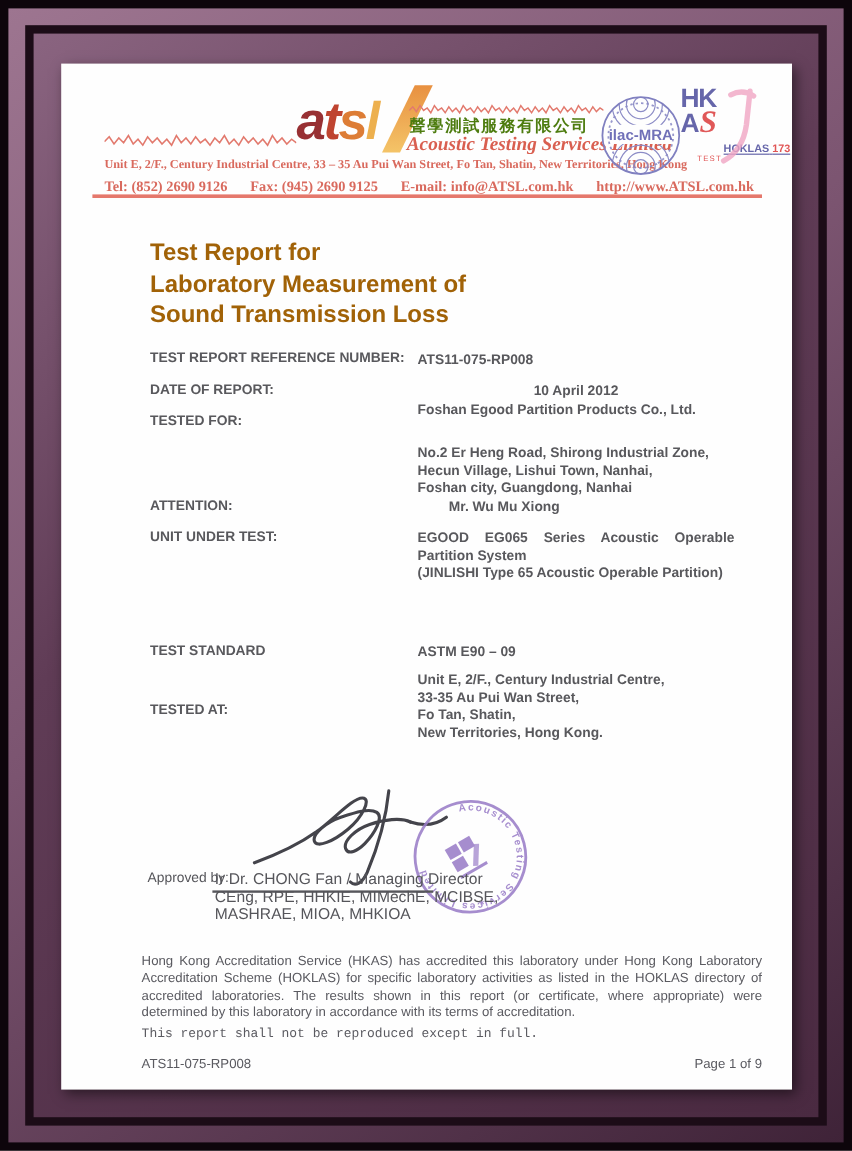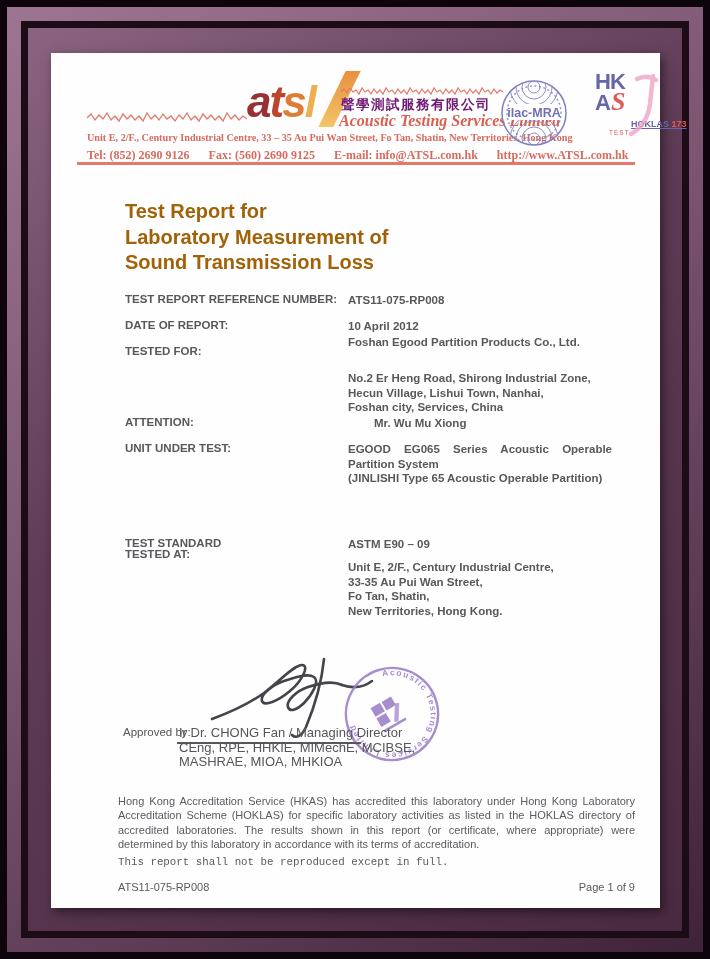--- a/index.html
+++ b/index.html
@@ -21,33 +21,33 @@
     background:#fefefe; box-shadow:3px 4px 10px rgba(0,0,0,0.5); }
   .abs { position:absolute; }
 
   
   .logo-letters { left:196px; top:24px; font-size:44px; line-height:50px;
     font-weight:900; font-style:italic; letter-spacing:-2px; display:flex; }
   .ll-a { color:#983033; } .ll-t { color:#bf4430; } .ll-s { color:#dd7d36; } .ll-l { color:#edb04e; }
   .logo-slash { left:281px; top:18px; width:15px; height:56px;
     transform:skewX(-26deg); background:linear-gradient(180deg,#e89040,#f4c468); }
   .zh-name { left:290px; top:43px; font-size:13.5px; font-weight:bold;
-    letter-spacing:1.5px; color:#701a75; white-space:nowrap; }
+    letter-spacing:1.5px; color:#4d7c0f; white-space:nowrap; }
   .en-name { left:288px; top:59px; font-family:"Liberation Serif", serif;
     font-style:italic; font-weight:bold; font-size:16px; color:#d95f50; white-space:nowrap; }
   .addr { left:36px; top:79px; font-family:"Liberation Serif", serif; font-weight:bold;
     font-size:10.2px; color:#d96a5e; white-space:nowrap; }
   .contact { left:36px; top:95px; font-family:"Liberation Serif", serif; font-weight:bold;
     font-size:12px; color:#d96a5e; display:flex; gap:19px; white-space:nowrap;justify-content:center; }
   .divider { left:26px; top:109px; width:558px; height:2.5px; background:#e5786c; }
 
   
   .ilac { left:449px; top:26px; }
   
-  .hkas { left:544px; top:19px; width:76px; color:#6666aa; }
+  .hkas { left:516px; top:19px; width:76px; color:#6666aa; }
   .hkas-row { font-weight:900; font-size:22px; line-height:20px; letter-spacing:-1px; }
   .hkas-s { font-family:"Liberation Serif", serif; font-style:italic; font-weight:bold;
     font-size:26px; color:#e05858; margin-left:1px; }
   .hkas-j { position:absolute; left:28px; top:0px; }
   .hoklas-line { margin-top:6px; font-size:9px; font-weight:800;
     text-decoration:underline; white-space:nowrap;padding-left:36px; }
   .hoklas-num { color:#e05555; }
   .hoklas-test { font-size:6.5px; color:#e05555; letter-spacing:1px; margin-left:14px; }
 
   
@@ -97,21 +97,21 @@
 
   <svg class="abs" style="left:290px; top:32px;" width="162" height="12">
     <polyline points="0,7 3,4 6,8 9,3 12,7 15,5 18,9 21,3 24,7 27,5 30,9 33,4 36,8 39,5 42,9 45,3 48,7 51,5 54,9 57,4 60,8 63,5 66,9 69,3 72,7 75,5 78,9 81,4 84,8 87,5 90,9 93,3 96,7 99,5 102,9 105,4 108,8 111,5 114,9 117,3 120,7 123,5 126,9 129,4 132,8 135,5 138,9 141,3 144,7 147,5 150,9 153,4 156,8 159,5 162,7" fill="none" stroke="#e2796d" stroke-width="1.2"></polyline>
   </svg>
 
   <div class="abs zh-name">聲學測試服務有限公司</div>
   <div class="abs en-name">Acoustic Testing Services Limited</div>
   <div class="abs addr">Unit E, 2/F., Century Industrial Centre, 33 – 35 Au Pui Wan Street, Fo Tan, Shatin, New Territories, Hong Kong</div>
   <div class="abs contact">
     <span>Tel: (852) 2690 9126</span>
-    <span>Fax: (560) 2690 9125</span>
+    <span>Fax: (945) 2690 9125</span>
     <span>E-mail: info@ATSL.com.hk</span>
     <span>http://www.ATSL.com.hk</span>
   </div>
   <div class="abs divider"></div>
 
   <svg class="abs ilac" width="68" height="68">
     <defs>
         <clipPath id="ilacClip">
           <circle cx="34" cy="34" r="32"></circle>
         </clipPath>
@@ -149,43 +149,43 @@
   <div class="abs title">
     <div>Test Report for</div>
     <div>Laboratory Measurement of</div>
     <div>Sound Transmission Loss</div>
   </div>
 
   <div class="abs lbl" style="top:240px;">TEST REPORT REFERENCE NUMBER:</div>
   <div class="abs val" style="top:240px;">ATS11-075-RP008</div>
 
   <div class="abs lbl" style="top:266px;">DATE OF REPORT:</div>
-  <div class="abs val" style="top:266px;">10 April 2012</div>
+  <div class="abs val" style="top:266px;text-align:center;">10 April 2012</div>
 
   <div class="abs lbl" style="top:292px;">TESTED FOR:</div>
   <div class="abs val" style="top:282px;">Foshan Egood Partition Products Co., Ltd.</div>
   <div class="abs val" style="top:318px;">
     <div>No.2 Er Heng Road, Shirong Industrial Zone,</div>
     <div>Hecun Village, Lishui Town, Nanhai,</div>
-    <div>Foshan city, Services, China</div>
+    <div>Foshan city, Guangdong, Nanhai</div>
   </div>
 
   <div class="abs lbl" style="top:363px;">ATTENTION:</div>
   <div class="abs val" style="top:363px;margin-left:26px;">Mr. Wu Mu Xiong</div>
 
   <div class="abs lbl" style="top:389px;">UNIT UNDER TEST:</div>
   <div class="abs val" style="top:389px;">
     <p class="just">EGOOD EG065 Series Acoustic Operable Partition System</p>
     <p class="just">(JINLISHI Type 65 Acoustic Operable Partition)</p>
   </div>
 
   <div class="abs lbl" style="top:484px;">TEST STANDARD</div>
   <div class="abs val" style="top:484px;">ASTM E90 – 09</div>
 
-  <div class="abs lbl" style="top:495px;">TESTED AT:</div>
+  <div class="abs lbl" style="top:533px;">TESTED AT:</div>
   <div class="abs val" style="top:507px;">
     <div>Unit E, 2/F., Century Industrial Centre,</div>
     <div>33-35 Au Pui Wan Street,</div>
     <div>Fo Tan, Shatin,</div>
     <div>New Territories, Hong Kong.</div>
   </div>
 
   <svg class="abs sig-svg" width="168" height="92">
     <g fill="none" stroke="#44444b" stroke-width="2.6" stroke-linecap="round">
       <path d="M6,68 C28,60 44,52 58,42 C74,30 88,14 96,14 C104,14 96,30 84,40 C72,50 58,56 56,50 C54,44 66,34 78,30 C90,26 102,22 108,26 C114,30 106,44 98,52 C92,58 84,62 82,56 C80,50 90,40 102,36 C114,32 128,30 136,34"></path>

